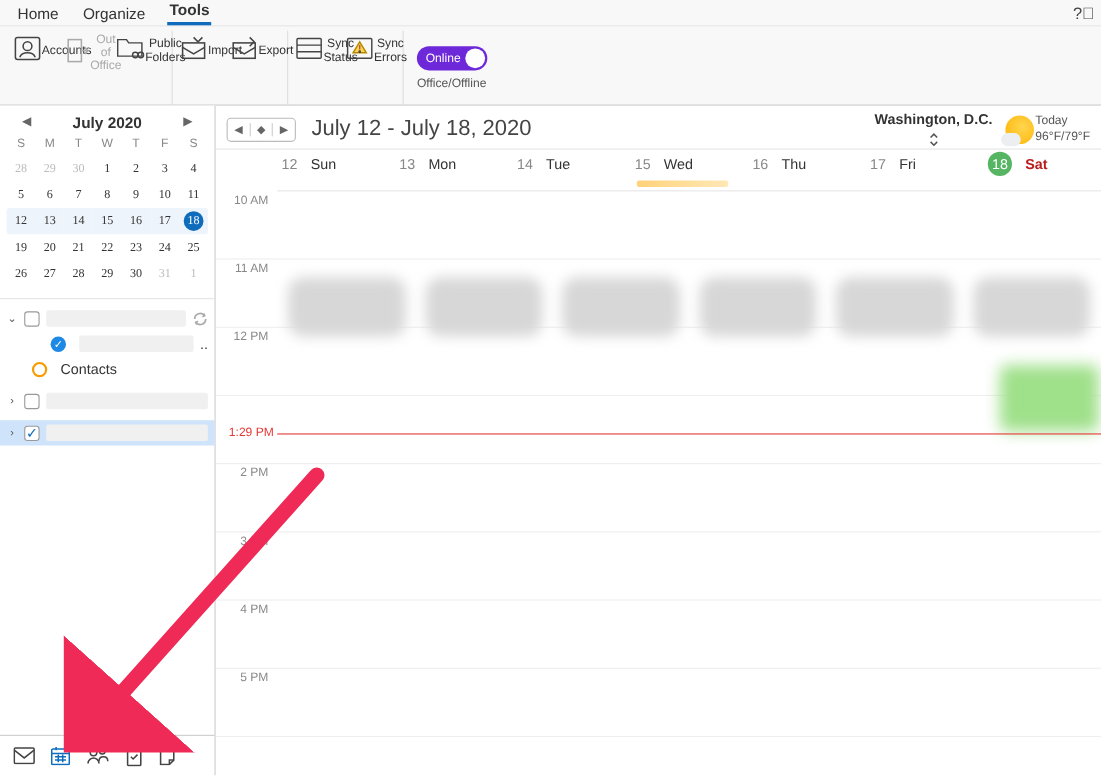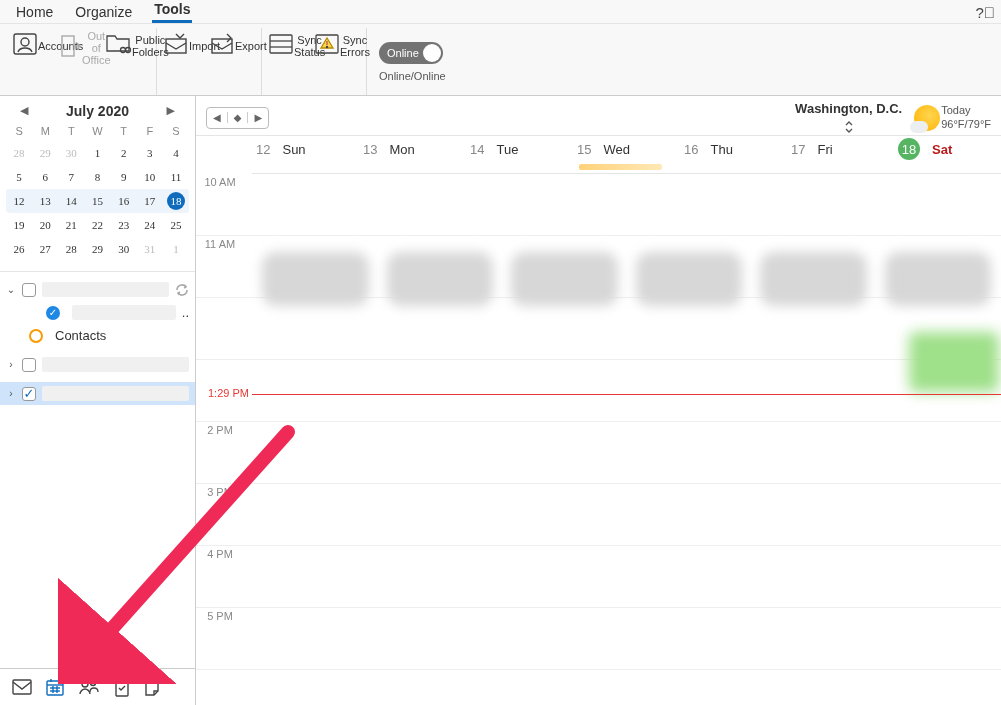--- a/index.html
+++ b/index.html
@@ -75,21 +75,21 @@
   .ribbon-icon {
     width: 28px; height: 28px;
     display:flex;align-items:center;justify-content:center;
     margin-bottom:4px;
   }
   .toggle-area {
     display:flex;flex-direction:column;align-items:flex-start;justify-content:center;
     padding:6px 12px;font-size:11px;color:#555;
   }
   .toggle {
-    width:64px;height:22px;border-radius:11px;background:#737373;
+    width:64px;height:22px;border-radius:11px;background:#6d28d9;
     position:relative;display:flex;align-items:center;padding-left:8px;
     color:#fff;font-size:11px;margin-bottom:6px;text-align:right;
   }
   .toggle::after{
     content:'';position:absolute;right:2px;top:2px;width:18px;height:18px;
     border-radius:50%;background:#fff;
   }
   
   .body {
     display:flex;
@@ -193,21 +193,21 @@
   }
   .allday .wed-bar{
     position:absolute;left:calc((100% / 7) * 3 + 6px);top:2px;width:calc(100%/7 - 24px);height:6px;
     background:linear-gradient(90deg,#ffd27a,#ffe8b5);border-radius:2px;
   }
   
   .timegrid{flex:1;overflow:hidden;position:relative;}
   .time-row{
     display:flex;height:62px;border-bottom:1px solid #eee;
   }
-  .time-label{width:56px;text-align:center;padding-right:8px;font-size:11px;color:#888;padding-top:2px;}
+  .time-label{width:56px;text-align:right;padding-right:8px;font-size:11px;color:#888;padding-top:2px;}
   .time-row .cells{flex:1;}
   .now-line{
     position:absolute;left:56px;right:0;top:220px;height:0;border-top:1px solid #e53935;
   }
   .now-label{position:absolute;left:12px;top:213px;font-size:11px;color:#e53935;}
   
   .blur-events{
     position:absolute;left:66px;right:10px;top:78px;height:54px;
     display:flex;gap:18px;
   }
@@ -314,21 +314,21 @@
           </svg>
       </span>
       <span style="white-space:pre-line;">Sync
 Errors</span>
     </div>
   </div>
   <div class="toggle-area">
     <div class="toggle">
       <span>Online</span>
     </div>
-    <span>Online/Online</span>
+    <span>Office/Offline</span>
   </div>
 </div>
 
 <div class="body">
 
   <div class="sidebar">
     <div class="mini-cal-wrap">
       <div class="mini-cal-header">
         <span class="mini-cal-nav">◀</span>
         <span class="title">July 2020</span>
@@ -472,20 +472,21 @@
     </div>
   </div>
 
   <div class="main">
     <div class="main-header">
       <div class="date-nav">
         <span>◀</span>
         <span>◆</span>
         <span>▶</span>
       </div>
+      <div class="range-title">July 12 - July 18, 2020</div>
       <div class="spacer"></div>
       <div class="location">
         <span>Washington,  D.C.</span>
         <svg width="10" height="14" fill="none" stroke="#555" stroke-width="1.4">
             <path d="M2 5l3-3 3 3M2 9l3 3 3-3"></path>
           </svg>
       </div>
       <div class="weather">
         <div class="weather-icon"></div>
         <div class="weather-text">
@@ -533,20 +534,21 @@
 
       <div class="time-row">
           <div class="time-label">10 AM</div>
           <div class="cells"></div>
         </div>
         <div class="time-row">
           <div class="time-label">11 AM</div>
           <div class="cells"></div>
         </div>
         <div class="time-row">
+          <div class="time-label">12 PM</div>
           <div class="cells"></div>
         </div>
         <div class="time-row">
           <div class="cells"></div>
         </div>
         <div class="time-row">
           <div class="time-label">2 PM</div>
           <div class="cells"></div>
         </div>
         <div class="time-row">

